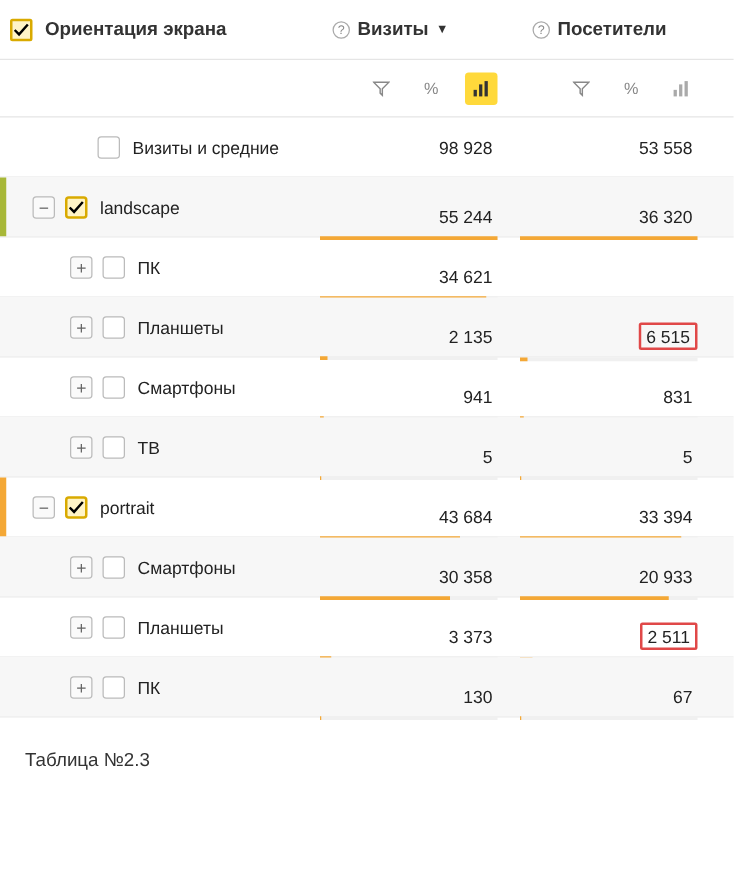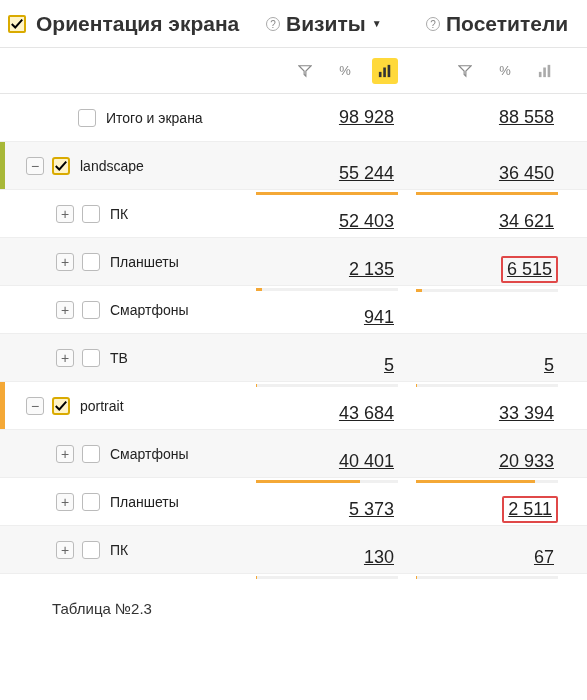--- a/index.html
+++ b/index.html
@@ -12,21 +12,21 @@
     width: 587px;
   }
   .header-row {
     display: flex;
     border-bottom: 1px solid #e5e5e5;
     align-items: center;
     height: 48px;
   }
   .col-name { flex: 0 0 256px; display: flex; align-items: center; padding-left: 8px; }
   .col-val { flex: 0 0 160px; padding-right: 18px; display: flex; align-items: center; justify-content: flex-end; position: relative; }
-  .hdr-label { font-weight: bold; font-size: 21px; }
+  .hdr-label { font-weight: bold; font-size: 15px; }
   .help-icon {
     display: inline-block; width: 14px; height: 14px; border: 1px solid #aaa;
     border-radius: 50%; font-size: 10px; line-height: 14px; text-align: center;
     color: #888; margin-right: 6px;
   }
   .dropdown-caret { margin-left: 6px; font-size: 10px; color: #333; }
   .checkbox-main {
     width: 18px; height: 18px; border: 2px solid #d9aa00; border-radius: 2px;
     background: #fff4c7; display: inline-flex; align-items: center; justify-content: center;
     margin-right: 10px; color: #000; font-weight: bold;
@@ -65,35 +65,35 @@
     width: 18px; height: 18px; border: 2px solid #d9aa00; border-radius: 3px;
     background: #fff4c7; display: inline-flex; align-items: center; justify-content: center;
     margin-right: 10px;
   }
   .checkbox-checked svg { width: 14px; height: 14px; }
   .row-label { font-size: 14px; color: #222; }
   .val-wrap {
     display: flex; flex-direction: column; align-items: flex-end;
     width: 100%; position: relative; padding-top: 4px; margin-top: 20px;
   }
-  .val-num { font-size: 18px; color: #222; padding: 2px 4px; text-decoration: underline; }
+  .val-num { font-size: 14px; color: #222; padding: 2px 4px; }
   .val-bar-track {
     width: 100%; height: 3px; background: #f0f0f0; margin-top: 6px; position: relative;
   }
   .val-bar-fill {
     position: absolute; left: 0; top: 0; height: 3px; background: #f4a836;
   }
   .highlight-box {
     border: 2px solid #e04848; border-radius: 2px;
     padding: 1px 4px;
   }
   .indent-0 .col-name { padding-left: 78px; }
   .indent-1 .col-name { padding-left: 26px; }
   .indent-2 .col-name { padding-left: 56px; }
-  .caption { padding: 26px 8px 8px 20px; font-size: 15px; color: #333; margin-left: 32px; }
+  .caption { padding: 26px 8px 8px 20px; font-size: 15px; color: #333; }
 </style>
 </head>
 <body>
 
 <div class="header-row">
   <div class="col-name">
     <span class="checkbox-main">
       <svg viewBox="0 0 16 16">
           <path d="M2 8 L6 12 L14 3" stroke="#000" stroke-width="2.2" fill="none"></path>
         </svg>
@@ -145,27 +145,27 @@
             <rect x="11" y="1" width="3" height="14" fill="#aaa"></rect>
           </svg>
       </span>
     </div>
   </div>
 </div>
 
 <div class="row indent-0">
   <div class="col-name">
     <span class="checkbox-empty"></span>
-    <span class="row-label">Итого и экрана</span>
+    <span class="row-label">Визиты и средние</span>
   </div>
   <div class="col-val">
       <span class="val-num">98 928</span>
     </div>
   <div class="col-val">
-      <span class="val-num">88 558</span>
+      <span class="val-num">53 558</span>
     </div>
 </div>
 
 <div class="row shaded indent-1">
   <div class="side-indicator side-green"></div>
   <div class="col-name">
     <span class="expand-btn">−</span>
     <span class="checkbox-checked">
       <svg viewBox="0 0 16 16">
           <path d="M2 8 L6 12 L14 3" stroke="#000" stroke-width="2.2" fill="none"></path>
@@ -176,44 +176,36 @@
   <div class="col-val">
       <div class="val-wrap">
         <span class="val-num">55 244</span>
         <div class="val-bar-track">
           <div class="val-bar-fill" style="width:100%"></div>
         </div>
       </div>
     </div>
   <div class="col-val">
       <div class="val-wrap">
-        <span class="val-num">36 450</span>
+        <span class="val-num">36 320</span>
         <div class="val-bar-track">
           <div class="val-bar-fill" style="width:100%"></div>
         </div>
       </div>
     </div>
 </div>
 
 <div class="row indent-2">
   <div class="col-name">
     <span class="expand-btn">+</span>
     <span class="checkbox-empty"></span>
     <span class="row-label">ПК</span>
   </div>
   <div class="col-val">
       <div class="val-wrap">
-        <span class="val-num">52 403</span>
-        <div class="val-bar-track">
-          <div class="val-bar-fill" style="width:95%"></div>
-        </div>
-      </div>
-    </div>
-  <div class="col-val">
-      <div class="val-wrap">
         <span class="val-num">34 621</span>
         <div class="val-bar-track">
           <div class="val-bar-fill" style="width:94%"></div>
         </div>
       </div>
     </div>
 </div>
 
 <div class="row shaded indent-2">
   <div class="col-name">
@@ -241,20 +233,28 @@
 
 <div class="row indent-2">
   <div class="col-name">
     <span class="expand-btn">+</span>
     <span class="checkbox-empty"></span>
     <span class="row-label">Смартфоны</span>
   </div>
   <div class="col-val">
       <div class="val-wrap">
         <span class="val-num">941</span>
+        <div class="val-bar-track">
+          <div class="val-bar-fill" style="width:2%"></div>
+        </div>
+      </div>
+    </div>
+  <div class="col-val">
+      <div class="val-wrap">
+        <span class="val-num">831</span>
         <div class="val-bar-track">
           <div class="val-bar-fill" style="width:2%"></div>
         </div>
       </div>
     </div>
 </div>
 
 <div class="row shaded indent-2">
   <div class="col-name">
     <span class="expand-btn">+</span>
@@ -309,21 +309,21 @@
 </div>
 
 <div class="row shaded indent-2">
   <div class="col-name">
     <span class="expand-btn">+</span>
     <span class="checkbox-empty"></span>
     <span class="row-label">Смартфоны</span>
   </div>
   <div class="col-val">
       <div class="val-wrap">
-        <span class="val-num">40 401</span>
+        <span class="val-num">30 358</span>
         <div class="val-bar-track">
           <div class="val-bar-fill" style="width:73%"></div>
         </div>
       </div>
     </div>
   <div class="col-val">
       <div class="val-wrap">
         <span class="val-num">20 933</span>
         <div class="val-bar-track">
           <div class="val-bar-fill" style="width:84%"></div>
@@ -333,21 +333,21 @@
 </div>
 
 <div class="row indent-2">
   <div class="col-name">
     <span class="expand-btn">+</span>
     <span class="checkbox-empty"></span>
     <span class="row-label">Планшеты</span>
   </div>
   <div class="col-val">
       <div class="val-wrap">
-        <span class="val-num">5 373</span>
+        <span class="val-num">3 373</span>
         <div class="val-bar-track">
           <div class="val-bar-fill" style="width:6%"></div>
         </div>
       </div>
     </div>
   <div class="col-val">
       <div class="val-wrap">
         <span class="val-num highlight-box">2 511</span>
         <div class="val-bar-track">
           <div class="val-bar-fill" style="width:7%"></div>

